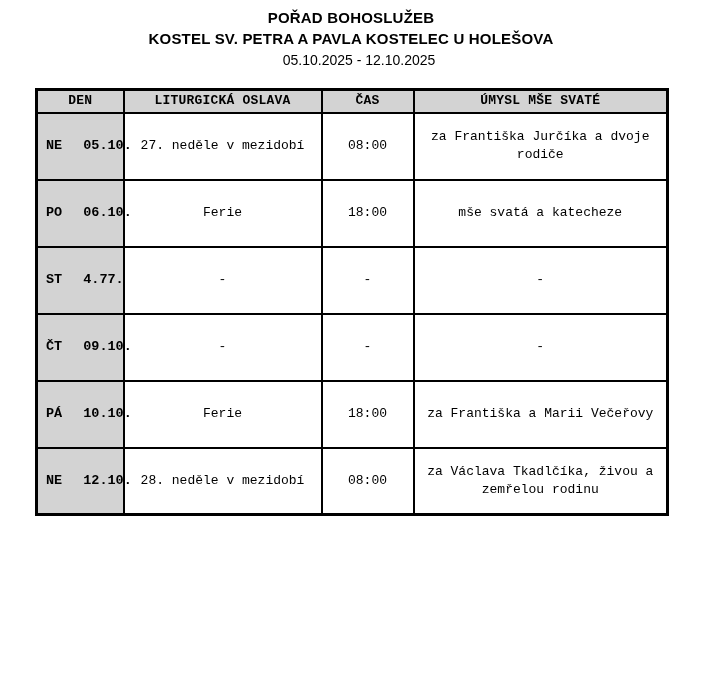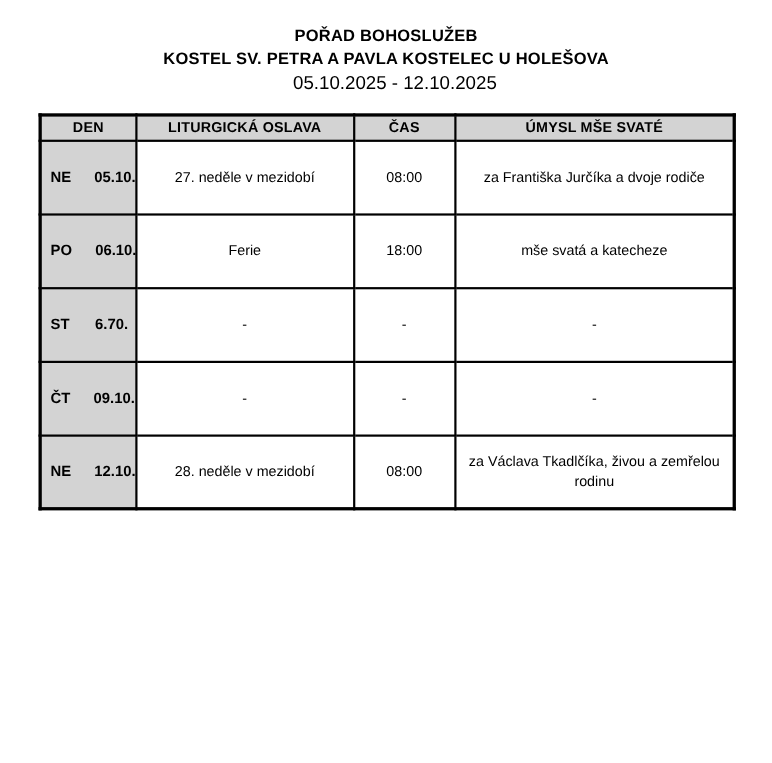--- a/index.html
+++ b/index.html
@@ -6,45 +6,46 @@
   html, body { background: #ffffff; }
   body {
     font-family: "Liberation Sans", "DejaVu Sans", sans-serif;
     color: var(--text-color, #000);
   }
   .page {
     position: relative;
     width: 702px;
     height: 694px;
     background: var(--page-bg, #fff);
-    padding-top: 22px;
+    padding-top: 7px;
     overflow: hidden;
   }
   .doc-header {
     text-align: center;
     line-height: 21px;
     margin-bottom: 17px;
   }
   .title-line {
     font-size: 15px;
     font-weight: bold;
     letter-spacing: 0.2px;
   }
   .date-range {
-    font-size: 17px;
+    font-size: 14px;
     font-weight: normal;
     margin-top: 1px;
     margin-left: 16px;
   }
   table.schedule {
     margin-left: 35px;
     width: 631px;
     border-collapse: collapse;
     table-layout: fixed;
     border: 3px solid var(--border-color, #000);
+    font-family: Liberation Mono, monospace;
   }
   .schedule th, .schedule td {
     border: 2px solid var(--border-color, #000);
     text-align: center;
     vertical-align: middle;
   }
   .schedule thead th {
     background: var(--header-bg, #d3d3d3);
     font-size: 13px;
     font-weight: bold;
@@ -120,41 +121,52 @@
             </div>
           </td>
           <td class="celebration-cell">Ferie</td>
           <td class="time-cell">18:00</td>
           <td class="intention-cell">mše svatá a katecheze</td>
         </tr>
         <tr>
           <td class="day-cell">
             <div class="day-wrap">
               <span>ST</span>
-              <span>6.70.</span>
+              <span>4.77.</span>
             </div>
           </td>
           <td class="celebration-cell">-</td>
           <td class="time-cell">-</td>
           <td class="intention-cell">-</td>
         </tr>
         <tr>
           <td class="day-cell">
             <div class="day-wrap">
               <span>ČT</span>
               <span>09.10.</span>
             </div>
           </td>
           <td class="celebration-cell">-</td>
           <td class="time-cell">-</td>
           <td class="intention-cell">-</td>
         </tr>
         <tr>
           <td class="day-cell">
             <div class="day-wrap">
+              <span>PÁ</span>
+              <span>10.10.</span>
+            </div>
+          </td>
+          <td class="celebration-cell">Ferie</td>
+          <td class="time-cell">18:00</td>
+          <td class="intention-cell">za Františka a Marii Večeřovy</td>
+        </tr>
+        <tr>
+          <td class="day-cell">
+            <div class="day-wrap">
               <span>NE</span>
               <span>12.10.</span>
             </div>
           </td>
           <td class="celebration-cell">28. neděle v mezidobí</td>
           <td class="time-cell">08:00</td>
           <td class="intention-cell">za Václava Tkadlčíka, živou a zemřelou rodinu</td>
         </tr>
       </tbody>
   </table>

